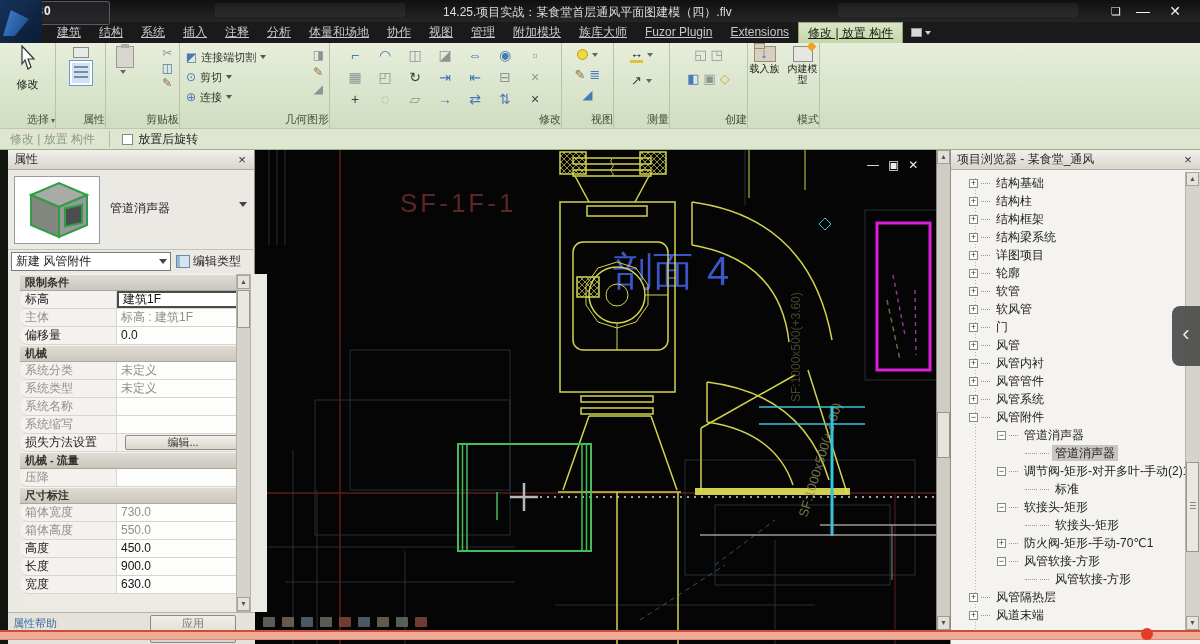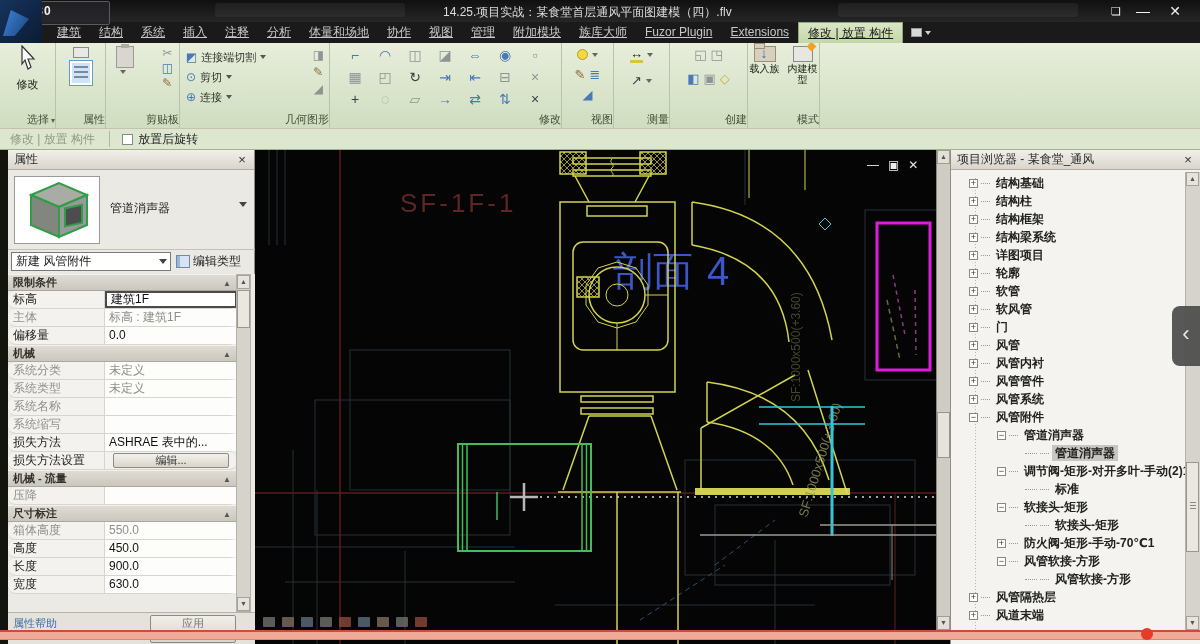--- a/index.html
+++ b/index.html
@@ -104,21 +104,21 @@
   .type-name{position:absolute;left:102px;top:30px;font-size:12px;color:#222;}
   .preview-dd{position:absolute;right:8px;top:32px;width:0;height:0;border-left:4px solid transparent;border-right:4px solid transparent;border-top:5px solid #444;}
   .type-row{position:absolute;left:0;top:100px;width:247px;height:24px;}
   .combo{position:absolute;left:3px;top:2px;width:160px;height:19px;background:#fff;border:1px solid #7a7a7a;
     font-size:12px;color:#222;line-height:17px;padding-left:4px;}
   .combo-dd{position:absolute;right:3px;top:6px;width:0;height:0;border-left:4px solid transparent;border-right:4px solid transparent;border-top:5px solid #444;}
   .edit-type{position:absolute;left:168px;top:2px;height:19px;display:flex;align-items:center;gap:3px;}
   .edit-type-ic{width:14px;height:13px;border:1px solid #6a8ab0;background:#d7e5f2;box-shadow:inset 3px 0 0 #9ab8d6;}
   .edit-type-lbl{font-size:12px;color:#222;}
 
-  .pgrid{position:absolute;left:0;top:124px;width:247px;height:338px;background:#eceae5;overflow:hidden;}
+  .pgrid{position:absolute;left:12px;top:124px;width:247px;height:338px;background:#eceae5;overflow:hidden;}
   .psec{height:17px;background:linear-gradient(#e0dcd4,#cbc7bf);border-top:1px solid #f4f2ee;border-bottom:1px solid #aaa79e;
     font-size:11px;font-weight:bold;color:#33312c;line-height:15px;padding-left:5px;position:relative;width:229px;}
   .psec .chev{position:absolute;right:6px;top:1px;font-size:8px;color:#555;}
   .prow{height:18px;display:flex;width:229px;border-bottom:1px solid #d8d5ce;background:#f4f2ee;border-radius:8px;}
   .plabel{width:97px;font-size:12px;color:#222;line-height:17px;padding-left:5px;border-right:1px solid #d8d5ce;
     white-space:nowrap;overflow:hidden;}
   .pval{flex:1;font-size:12px;color:#111;line-height:17px;padding-left:4px;background:#fdfdfb;white-space:nowrap;overflow:hidden;}
   .dimtx{color:#8f8f8b !important;}
   .pval.selfield{border:2px solid #4a4a4a;line-height:13px;background:#fff;}
   .pbtn{flex:1;margin:1px 8px;font-size:11px;color:#333;text-align:center;line-height:13px;
@@ -144,21 +144,21 @@
   .vcb-chip.c2{background:#7d6f5d;} .vcb-chip.c3{background:#5d6f7d;} .vcb-chip.c4{background:#8a4a3a;}
 
   
   .browser{position:absolute;left:950px;top:150px;width:250px;height:494px;background:#f4f3ef;z-index:11;border-left:1px solid #8f8d85;}
   .tree{position:absolute;left:0;top:24px;width:234px;height:460px;overflow:hidden;
     background-image:repeating-linear-gradient(to bottom,#b8b5ad 0 1px,transparent 1px 3px);
     background-size:1px 452px;background-position:24px 4px;background-repeat:no-repeat;}
   .trow{height:18px;display:flex;align-items:center;font-size:12px;color:#222;white-space:nowrap;}
   .texp{width:9px;height:9px;border:1px solid #888;background:#fff;font-size:9px;line-height:7px;text-align:center;color:#333;margin-right:3px;flex:none;}
   .tguide{width:9px;border-top:1px dotted #999;margin-right:3px;flex:none;}
-  .tlabel{padding:0 3px;line-height:16px;font-weight:bold;}
+  .tlabel{padding:0 3px;line-height:16px;}
   .tlabel.selected{background:#c8c6c0;}
   .bscroll{position:absolute;right:0;top:22px;width:15px;height:458px;background:#d6d3cc;border-left:1px solid #b5b2a9;}
   .bthumb{position:absolute;left:0;top:290px;width:13px;height:90px;background:#eae7e0;border:1px solid #9a978e;}
   .bthumb::after{content:"";position:absolute;left:3px;top:42px;width:6px;height:1px;background:#8a877e;box-shadow:0 3px 0 #8a877e,0 -3px 0 #8a877e;}
 
   
   .seekbar{position:absolute;left:0;top:630px;width:1200px;height:10px;z-index:50;
     background:linear-gradient(#f4b2a0,#eda violet08d);background-color:#f0ab98;
     box-shadow:inset 0 2px 0 #c84f38, inset 0 -1px 0 #d88a76;}
   .playhead{position:absolute;left:1141px;top:628px;width:12px;height:12px;border-radius:50%;background:#e63b28;z-index:51;}
@@ -432,33 +432,33 @@
         </div>
         <div class="prow">
           <span class="plabel dimtx">系统名称</span>
           <span class="pval dimtx"></span>
         </div>
         <div class="prow">
           <span class="plabel dimtx">系统缩写</span>
           <span class="pval dimtx"></span>
         </div>
         <div class="prow">
-          <span class="plabel">损失方法</span>
-          <span class="pval">ASHRAE 表中的...</span>
-        </div>
-        <div class="prow">
           <span class="plabel">损失方法设置</span>
           <span class="pbtn">编辑...</span>
         </div>
         <div class="psec"><span>机械 - 流量</span><span class="chev">▲</span></div>
         <div class="prow">
           <span class="plabel dimtx">压降</span>
           <span class="pval dimtx"></span>
         </div>
         <div class="psec"><span>尺寸标注</span><span class="chev">▲</span></div>
+        <div class="prow">
+          <span class="plabel dimtx">箱体宽度</span>
+          <span class="pval dimtx">730.0</span>
+        </div>
         <div class="prow">
           <span class="plabel dimtx">箱体高度</span>
           <span class="pval dimtx">550.0</span>
         </div>
         <div class="prow">
           <span class="plabel">高度</span>
           <span class="pval">450.0</span>
         </div>
         <div class="prow">
           <span class="plabel">长度</span>

